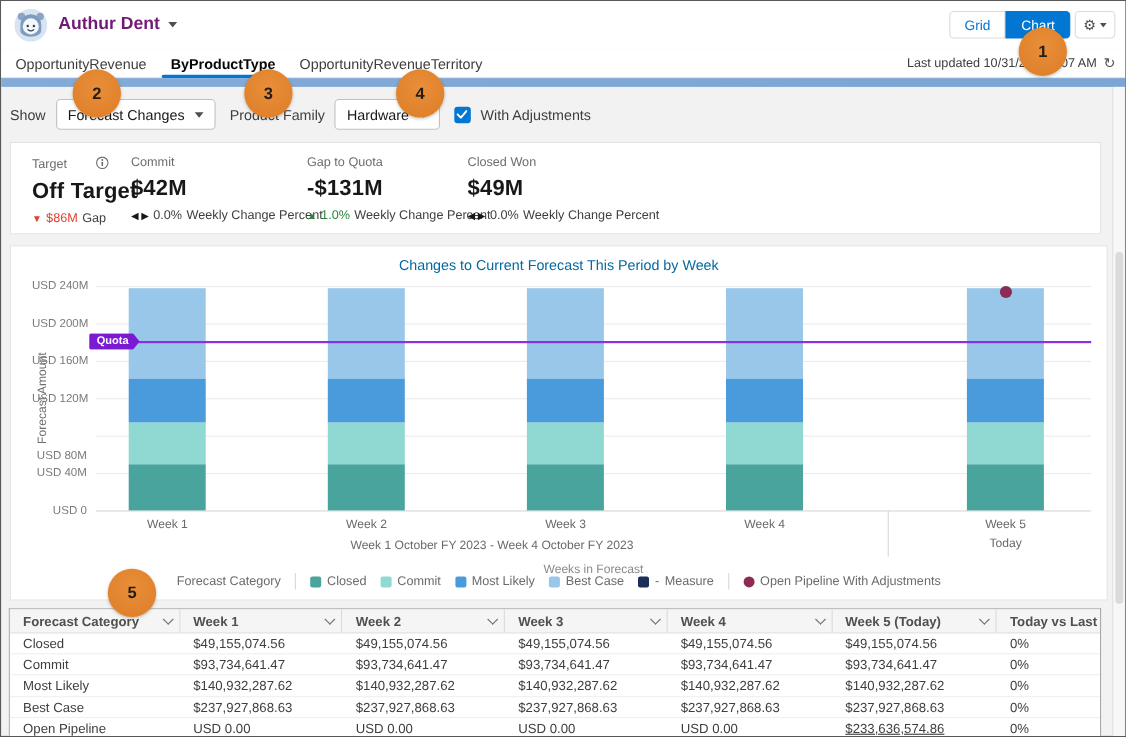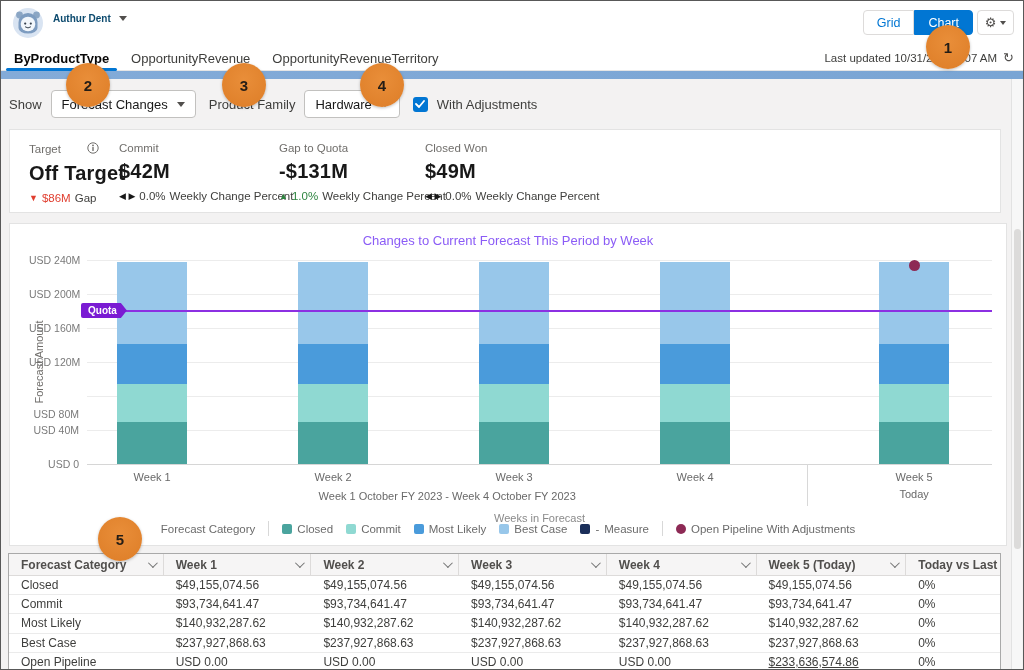--- a/index.html
+++ b/index.html
@@ -4,21 +4,21 @@
 <style>
   * { box-sizing: border-box; margin: 0; padding: 0; }
   body { font-family: "Liberation Sans", sans-serif; background:#e9e9e9; }
   .page { position:relative; width:1024px; height:670px; background:#f3f2f2; overflow:hidden;
           border:1px solid #585858; font-family:"Liberation Sans", sans-serif; }
 
   
   .header { position:absolute; left:0; top:0; width:100%; height:44px; background:#fff; }
   .avatar { position:absolute; left:12px; top:7px; width:30px; height:30px; }
   .user { position:absolute; left:52px; top:12px; display:flex; align-items:center; gap:8px; cursor:pointer; }
-  .user .uname { font-size:10px; font-weight:bold; color:#0c4a6e; }
+  .user .uname { font-size:16px; font-weight:bold; color:#701a75; }
   .caret { width:0; height:0; border-left:4.5px solid transparent; border-right:4.5px solid transparent; border-top:5.5px solid #514f4d; display:inline-block; }
   .toggle-group { position:absolute; right:50px; top:9px; display:flex; height:25px; }
   .tg { font-family:"Liberation Sans", sans-serif; font-size:12.5px; padding:0 13px; border:1px solid #dddbda; background:#fff; color:#0176d3; cursor:pointer; }
   .tg.grid { border-radius:4px 0 0 4px; }
   .tg.chart { border-radius:0 4px 4px 0; }
   .tg.active { background:#0176d3; color:#fff; border-color:#0176d3; }
   .gear-btn { position:absolute; right:9px; top:9px; height:25px; width:37px; background:#fff; border:1px solid #dddbda; border-radius:4px; display:flex; align-items:center; justify-content:center; gap:4px; cursor:pointer; }
   .gear { font-size:13px; color:#514f4d; line-height:1; }
   .gear-btn .caret { border-left-width:3.5px; border-right-width:3.5px; border-top-width:4.5px; }
 
@@ -44,21 +44,21 @@
   .kpi-card { position:absolute; left:8px; top:128px; width:992px; height:84px; background:#fff; border:1px solid #e3e3e3; }
   .kpi { position:absolute; top:12px; }
   .kpi-label { font-size:11.5px; color:#706e6b; display:flex; align-items:center; }
   .kpi-value { font-size:20px; font-weight:bold; color:#181818; margin-top:6px; letter-spacing:.2px; }
   .kpi-delta { font-size:11.5px; color:#3e3e3c; margin-top:7px; display:flex; align-items:center; gap:4px; }
   .tri { font-size:9px; line-height:1; }
   .info-svg { margin-left:26px; }
 
   
   .chart-card { position:absolute; left:8px; top:222px; width:998px; height:323px; background:#fff; border:1px solid #e3e3e3; }
-  .chart-title { position:absolute; left:0; top:9px; width:100%; text-align:center; font-size:13px; color:#8b5cf6; }
+  .chart-title { position:absolute; left:0; top:9px; width:100%; text-align:center; font-size:13px; color:#0369a1; }
   .ylab { position:absolute; left:-26px; top:132px; width:110px; text-align:center; font-size:11px; color:#706e6b; transform:rotate(-90deg); }
   .plot { position:absolute; left:77px; top:36px; width:905px; height:204px; }
   .gline { position:absolute; left:0; width:100%; height:1px; background:#ececec; }
   .gline.zero { background:#d6d6d6; }
   .ytick { position:absolute; right:calc(100% + 8px); width:50px; text-align:right; font-size:10.5px; color:#7a7a7a; white-space:nowrap; }
   .seg { position:absolute; width:70px; }
   .quota-line { position:absolute; left:0; width:100%; height:2px; background:#8c30e2; z-index:3; }
   .quota-pill { position:absolute; z-index:4; background:#7a1bd3; color:#fff; font-size:10px; font-weight:bold; padding:2px 10px 2px 7px; clip-path:polygon(0 0,calc(100% - 6px) 0,100% 50%,calc(100% - 6px) 100%,0 100%); border-radius:2px; }
   .dot { position:absolute; width:11px; height:11px; border-radius:50%; z-index:5; }
   .xtick { position:absolute; transform:translateX(-50%); font-size:11px; color:#696969; white-space:nowrap; }
@@ -114,22 +114,22 @@
       <button class="tg chart active">Chart</button>
     </div>
     <button class="gear-btn">
       <span class="gear">⚙</span>
       <span class="caret"></span>
     </button>
   </div>
 
   <div class="tabrow">
     <div class="tabs" id="tabs">
+        <div class="tab">OpportunityRevenue</div>
         <div class="tab active">ByProductType</div>
-        <div class="tab">OpportunityRevenue</div>
         <div class="tab">OpportunityRevenueTerritory</div>
       </div>
     <div class="updated">
       <span>Last updated 10/31/2023 9:07 AM</span>
       <span class="refresh">↻</span>
     </div>
   </div>
 
   <div class="bluestrip"></div>
 

